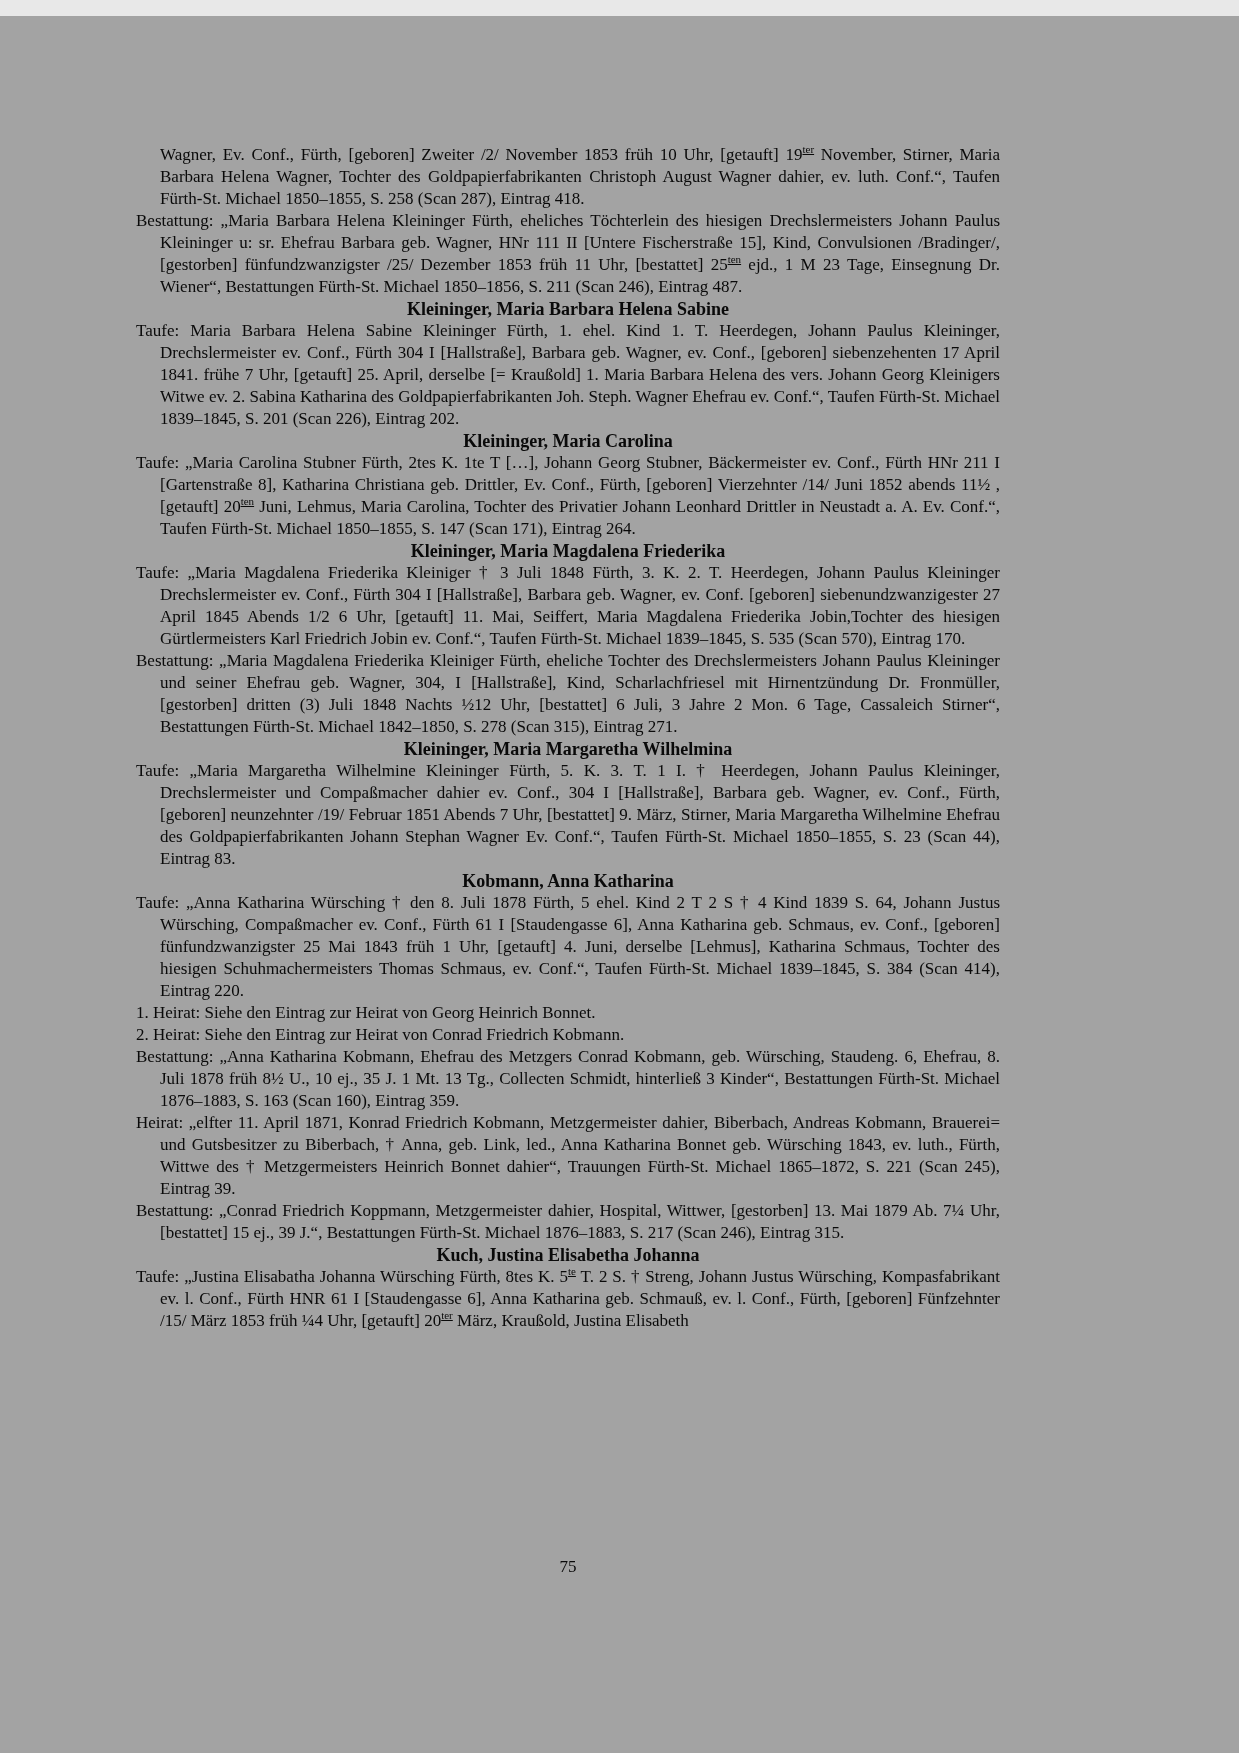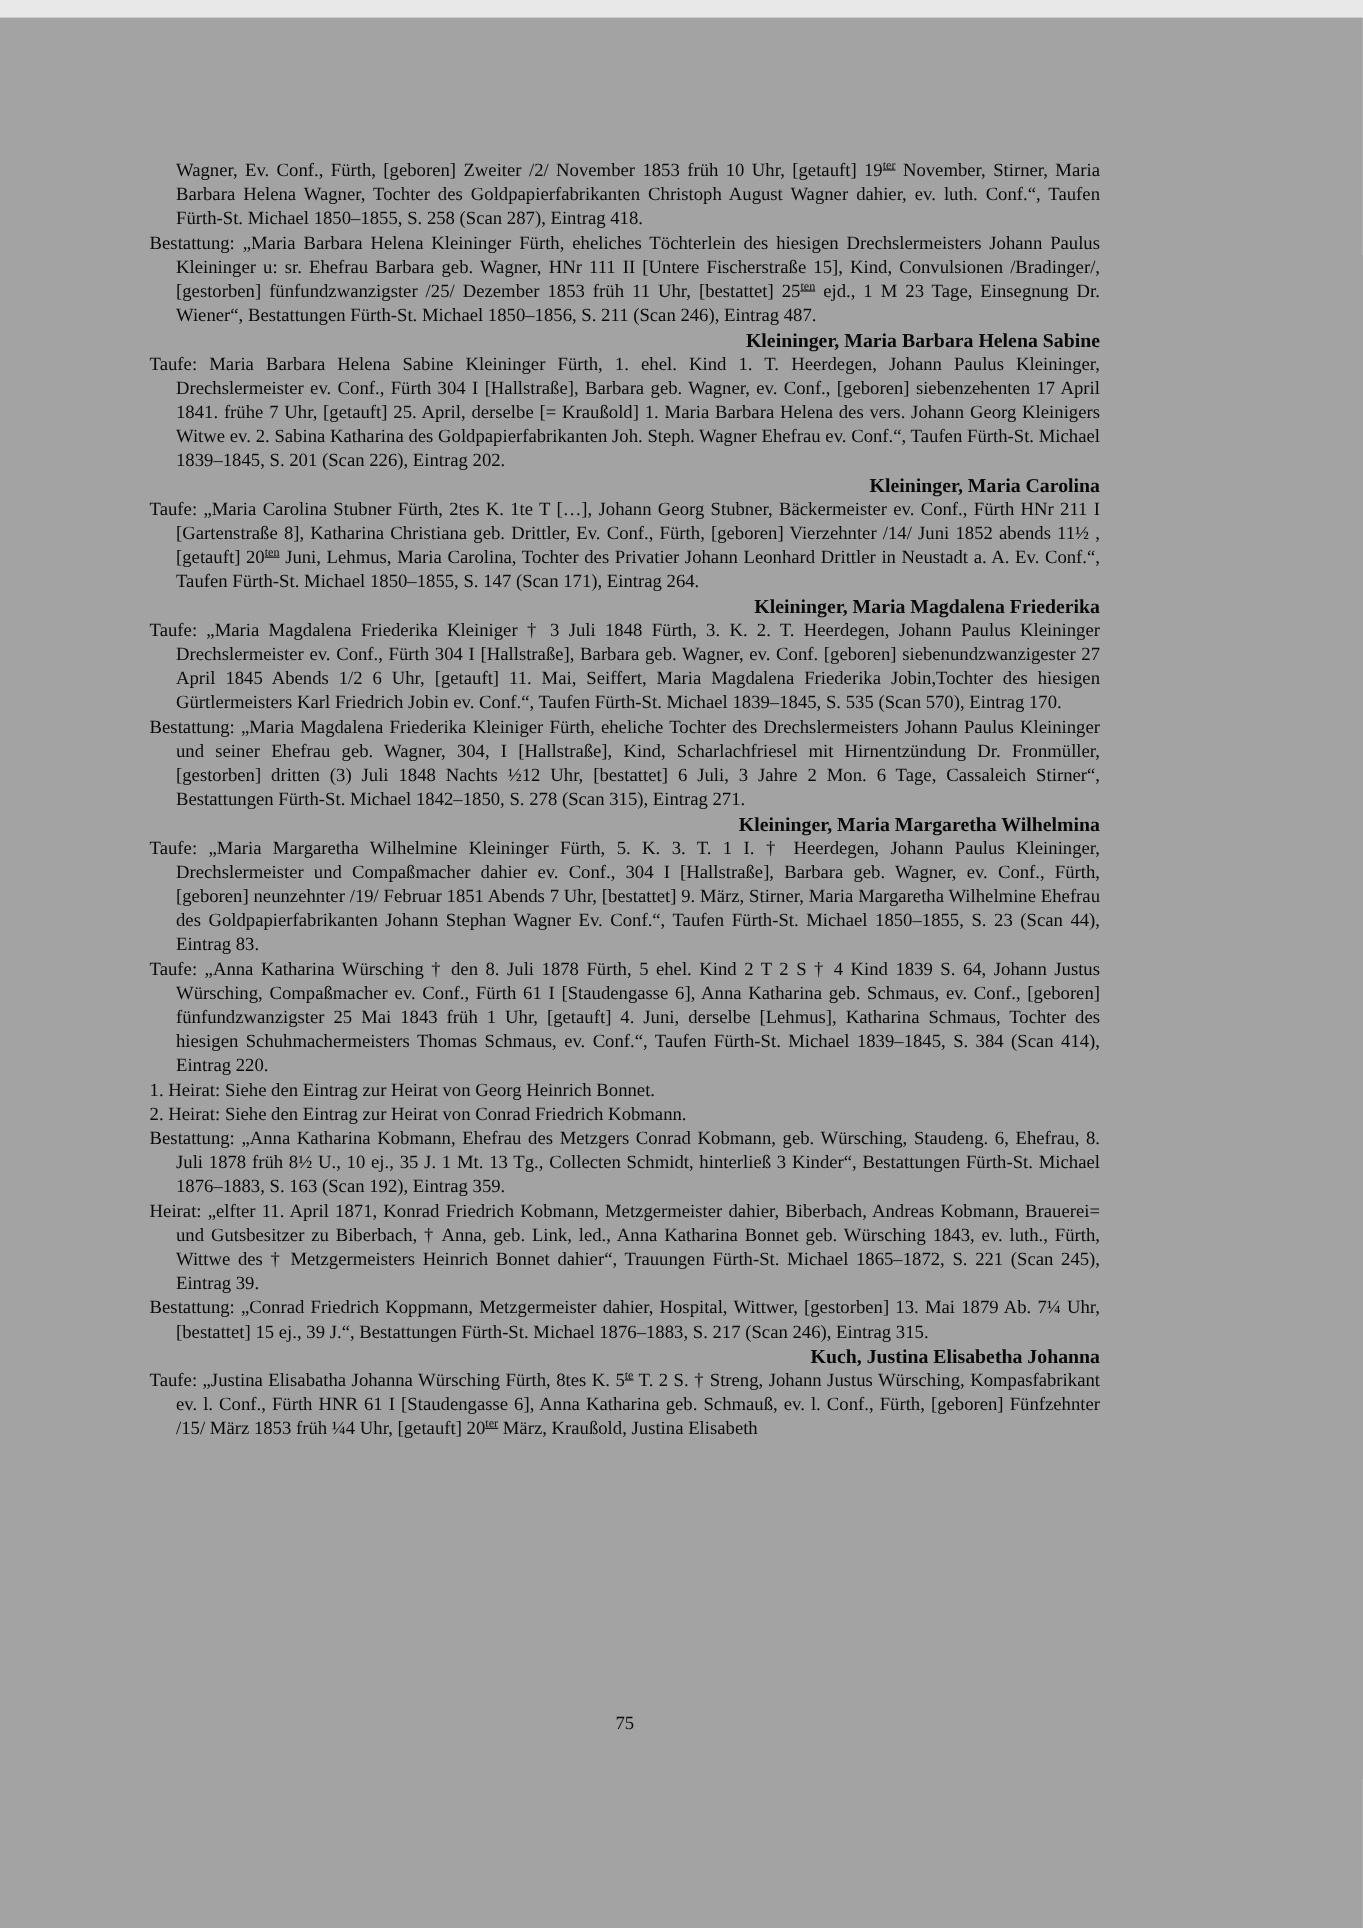--- a/index.html
+++ b/index.html
@@ -27,21 +27,21 @@
     padding-left: 24px;
   }
   .content p.paragraph.cont {
     text-indent: 0;
   }
   .content h3.heading {
     margin: 0;
     font-size: 18px;
     line-height: 22px;
     font-weight: bold;
-    text-align: right;
+    text-align: center;
   }
   .sup {
     vertical-align: super;
     font-size: 11px;
     line-height: 0;
     text-decoration: underline;
   }
   .pageno {
     position: absolute;
     left: 136px;
@@ -59,23 +59,24 @@
       <p class="paragraph"><span>Bestattung: „Maria Barbara Helena Kleininger Fürth, eheliches Töchterlein des hiesigen Drechslermeisters Johann Paulus Kleininger u: sr. Ehefrau Barbara geb. Wagner, HNr 111 II [Untere Fischerstraße 15], Kind, Convulsionen /Bradinger/, [gestorben] fünfundzwanzigster /25/ Dezember 1853 früh 11 Uhr, [bestattet] 25</span><span class="sup">ten</span><span> ejd., 1 M 23 Tage, Einsegnung Dr. Wiener“, Bestattungen Fürth-St. Michael 1850–1856, S. 211 (Scan 246), Eintrag 487.</span></p>
       <h3 class="heading"><span>Kleininger, Maria Barbara Helena Sabine</span></h3>
       <p class="paragraph"><span>Taufe: Maria Barbara Helena Sabine Kleininger Fürth, 1. ehel. Kind 1. T. Heerdegen, Johann Paulus Kleininger, Drechslermeister ev. Conf., Fürth 304 I [Hallstraße], Barbara geb. Wagner, ev. Conf., [geboren] siebenzehenten 17 April 1841. frühe 7 Uhr, [getauft] 25. April, derselbe [= Kraußold] 1. Maria Barbara Helena des vers. Johann Georg Kleinigers Witwe ev. 2. Sabina Katharina des Goldpapierfabrikanten Joh. Steph. Wagner Ehefrau ev. Conf.“, Taufen Fürth-St. Michael 1839–1845, S. 201 (Scan 226), Eintrag 202.</span></p>
       <h3 class="heading"><span>Kleininger, Maria Carolina</span></h3>
       <p class="paragraph"><span>Taufe: „Maria Carolina Stubner Fürth, 2tes K. 1te T […], Johann Georg Stubner, Bäckermeister ev. Conf., Fürth HNr 211 I [Gartenstraße 8], Katharina Christiana geb. Drittler, Ev. Conf., Fürth, [geboren] Vierzehnter /14/ Juni 1852 abends 11½ , [getauft] 20</span><span class="sup">ten</span><span> Juni, Lehmus, Maria Carolina, Tochter des Privatier Johann Leonhard Drittler in Neustadt a. A. Ev. Conf.“, Taufen Fürth-St. Michael 1850–1855, S. 147 (Scan 171), Eintrag 264.</span></p>
       <h3 class="heading"><span>Kleininger, Maria Magdalena Friederika</span></h3>
       <p class="paragraph"><span>Taufe: „Maria Magdalena Friederika Kleiniger † 3 Juli 1848 Fürth, 3. K. 2. T. Heerdegen, Johann Paulus Kleininger Drechslermeister ev. Conf., Fürth 304 I [Hallstraße], Barbara geb. Wagner, ev. Conf. [geboren] siebenundzwanzigester 27 April 1845 Abends 1/2 6 Uhr, [getauft] 11. Mai, Seiffert, Maria Magdalena Friederika Jobin,Tochter des hiesigen Gürtlermeisters Karl Friedrich Jobin ev. Conf.“, Taufen Fürth-St. Michael 1839–1845, S. 535 (Scan 570), Eintrag 170.</span></p>
       <p class="paragraph"><span>Bestattung: „Maria Magdalena Friederika Kleiniger Fürth, eheliche Tochter des Drechslermeisters Johann Paulus Kleininger und seiner Ehefrau geb. Wagner, 304, I [Hallstraße], Kind, Scharlachfriesel mit Hirnentzündung Dr. Fronmüller, [gestorben] dritten (3) Juli 1848 Nachts ½12 Uhr, [bestattet] 6 Juli, 3 Jahre 2 Mon. 6 Tage, Cassaleich Stirner“, Bestattungen Fürth-St. Michael 1842–1850, S. 278 (Scan 315), Eintrag 271.</span></p>
       <h3 class="heading"><span>Kleininger, Maria Margaretha Wilhelmina</span></h3>
       <p class="paragraph"><span>Taufe: „Maria Margaretha Wilhelmine Kleininger Fürth, 5. K. 3. T. 1 I. † Heerdegen, Johann Paulus Kleininger, Drechslermeister und Compaßmacher dahier ev. Conf., 304 I [Hallstraße], Barbara geb. Wagner, ev. Conf., Fürth, [geboren] neunzehnter /19/ Februar 1851 Abends 7 Uhr, [bestattet] 9. März, Stirner, Maria Margaretha Wilhelmine Ehefrau des Goldpapierfabrikanten Johann Stephan Wagner Ev. Conf.“, Taufen Fürth-St. Michael 1850–1855, S. 23 (Scan 44), Eintrag 83.</span></p>
+      <h3 class="heading"><span>Kobmann, Anna Katharina</span></h3>
       <p class="paragraph"><span>Taufe: „Anna Katharina Würsching † den 8. Juli 1878 Fürth, 5 ehel. Kind 2 T 2 S † 4 Kind 1839 S. 64, Johann Justus Würsching, Compaßmacher ev. Conf., Fürth 61 I [Staudengasse 6], Anna Katharina geb. Schmaus, ev. Conf., [geboren] fünfundzwanzigster 25 Mai 1843 früh 1 Uhr, [getauft] 4. Juni, derselbe [Lehmus], Katharina Schmaus, Tochter des hiesigen Schuhmachermeisters Thomas Schmaus, ev. Conf.“, Taufen Fürth-St. Michael 1839–1845, S. 384 (Scan 414), Eintrag 220.</span></p>
       <p class="paragraph"><span>1. Heirat: Siehe den Eintrag zur Heirat von Georg Heinrich Bonnet.</span></p>
       <p class="paragraph"><span>2. Heirat: Siehe den Eintrag zur Heirat von Conrad Friedrich Kobmann.</span></p>
-      <p class="paragraph"><span>Bestattung: „Anna Katharina Kobmann, Ehefrau des Metzgers Conrad Kobmann, geb. Würsching, Staudeng. 6, Ehefrau, 8. Juli 1878 früh 8½ U., 10 ej., 35 J. 1 Mt. 13 Tg., Collecten Schmidt, hinterließ 3 Kinder“, Bestattungen Fürth-St. Michael 1876–1883, S. 163 (Scan 192), Eintrag 359.</span></p>
+      <p class="paragraph"><span>Bestattung: „Anna Katharina Kobmann, Ehefrau des Metzgers Conrad Kobmann, geb. Würsching, Staudeng. 6, Ehefrau, 8. Juli 1878 früh 8½ U., 10 ej., 35 J. 1 Mt. 13 Tg., Collecten Schmidt, hinterließ 3 Kinder“, Bestattungen Fürth-St. Michael 1876–1883, S. 163 (Scan 160), Eintrag 359.</span></p>
       <p class="paragraph"><span>Heirat: „elfter 11. April 1871, Konrad Friedrich Kobmann, Metzgermeister dahier, Biberbach, Andreas Kobmann, Brauerei= und Gutsbesitzer zu Biberbach, † Anna, geb. Link, led., Anna Katharina Bonnet geb. Würsching 1843, ev. luth., Fürth, Wittwe des † Metzgermeisters Heinrich Bonnet dahier“, Trauungen Fürth-St. Michael 1865–1872, S. 221 (Scan 245), Eintrag 39.</span></p>
       <p class="paragraph"><span>Bestattung: „Conrad Friedrich Koppmann, Metzgermeister dahier, Hospital, Wittwer, [gestorben] 13. Mai 1879 Ab. 7¼ Uhr, [bestattet] 15 ej., 39 J.“, Bestattungen Fürth-St. Michael 1876–1883, S. 217 (Scan 246), Eintrag 315.</span></p>
       <h3 class="heading"><span>Kuch, Justina Elisabetha Johanna</span></h3>
       <p class="paragraph"><span>Taufe: „Justina Elisabatha Johanna Würsching Fürth, 8tes K. 5</span><span class="sup">te</span><span> T. 2 S. † Streng, Johann Justus Würsching, Kompasfabrikant ev. l. Conf., Fürth HNR 61 I [Staudengasse 6], Anna Katharina geb. Schmauß, ev. l. Conf., Fürth, [geboren] Fünfzehnter /15/ März 1853 früh ¼4 Uhr, [getauft] 20</span><span class="sup">ter</span><span> März, Kraußold, Justina Elisabeth</span></p>
     </main>
   <footer class="pageno">75</footer>
 </div>
 
 </body></html>

